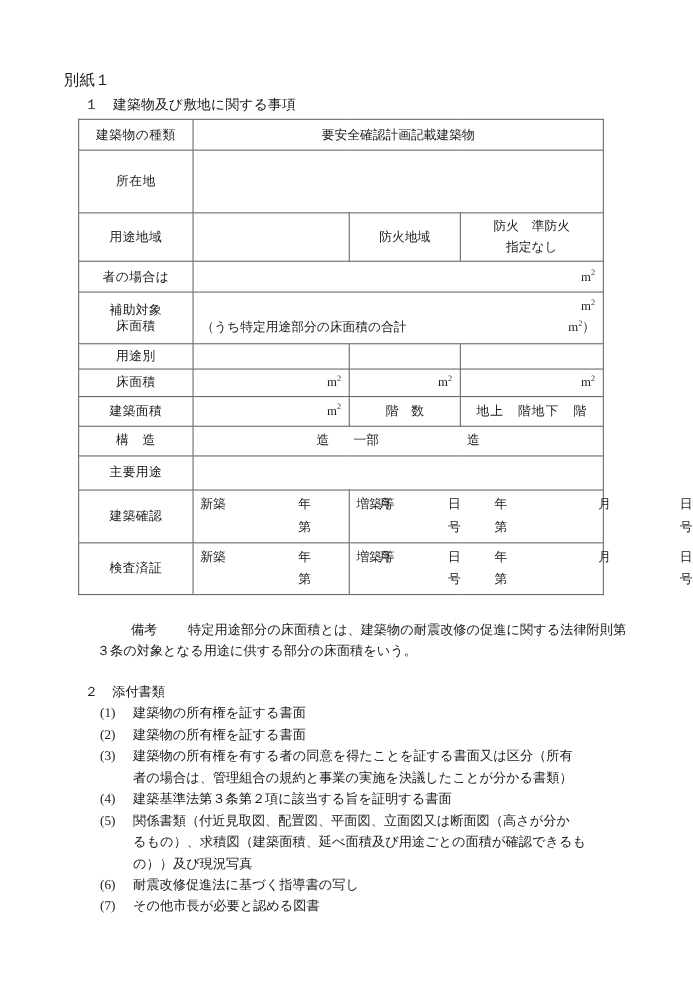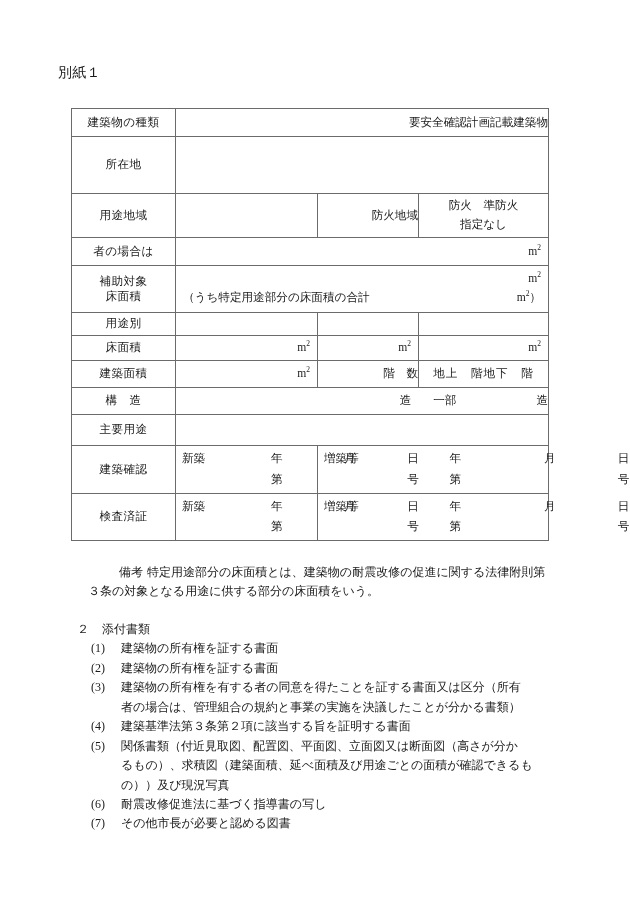--- a/index.html
+++ b/index.html
@@ -62,21 +62,21 @@
     font-size: 11.6px;
     letter-spacing: 0.4px;
     white-space: nowrap;
   }
   .lbl2 {
     text-align: center;
     font-size: 11.6px;
     letter-spacing: 0.4px;
     line-height: 1.9;
   }
-  .ctr { text-align: right; }
+  .ctr { text-align: center; }
   .lft { text-align: left; padding-left: 6px !important; }
   .unit-cell {
     text-align: right;
     padding-right: 7px !important;
   }
   sup.u {
     font-size: 7.5px;
     vertical-align: super;
     line-height: 0;
   }
@@ -128,21 +128,21 @@
 
   
   .remarks {
     position: absolute;
     left: 73px;
     top: 563px;
     width: 500px;
     font-size: 12px;
     line-height: 1.62;
   }
-  .remarks .r-head { margin-right: 4px; padding-left: 46px; }
+  .remarks .r-head { margin-right: 28px; padding-left: 46px; }
   .remarks .r-l2 { display: block; padding-left: 15px; }
 
   
   .section-2 {
     position: absolute;
     left: 73px;
     top: 620px;
     width: 505px;
     font-size: 12px;
     line-height: 1.62;
@@ -169,20 +169,23 @@
   .att-list li .cont .wl { display: block; }
   .att-list li .cont .wl.ind { text-indent: 0px; }
 </style>
 </head>
 <body>
 
 <div class="page">
 
   <div class="doc-label">別紙１</div>
 
+  <div class="section-1">
+    <span class="num">１</span><span>建築物及び敷地に関する事項</span>
+  </div>
 
   <table class="form">
     <colgroup>
       <col style="width:104px">
       <col style="width:124px">
       <col style="width:18px">
       <col style="width:101px">
       <col style="width:130px">
     </colgroup>
 

